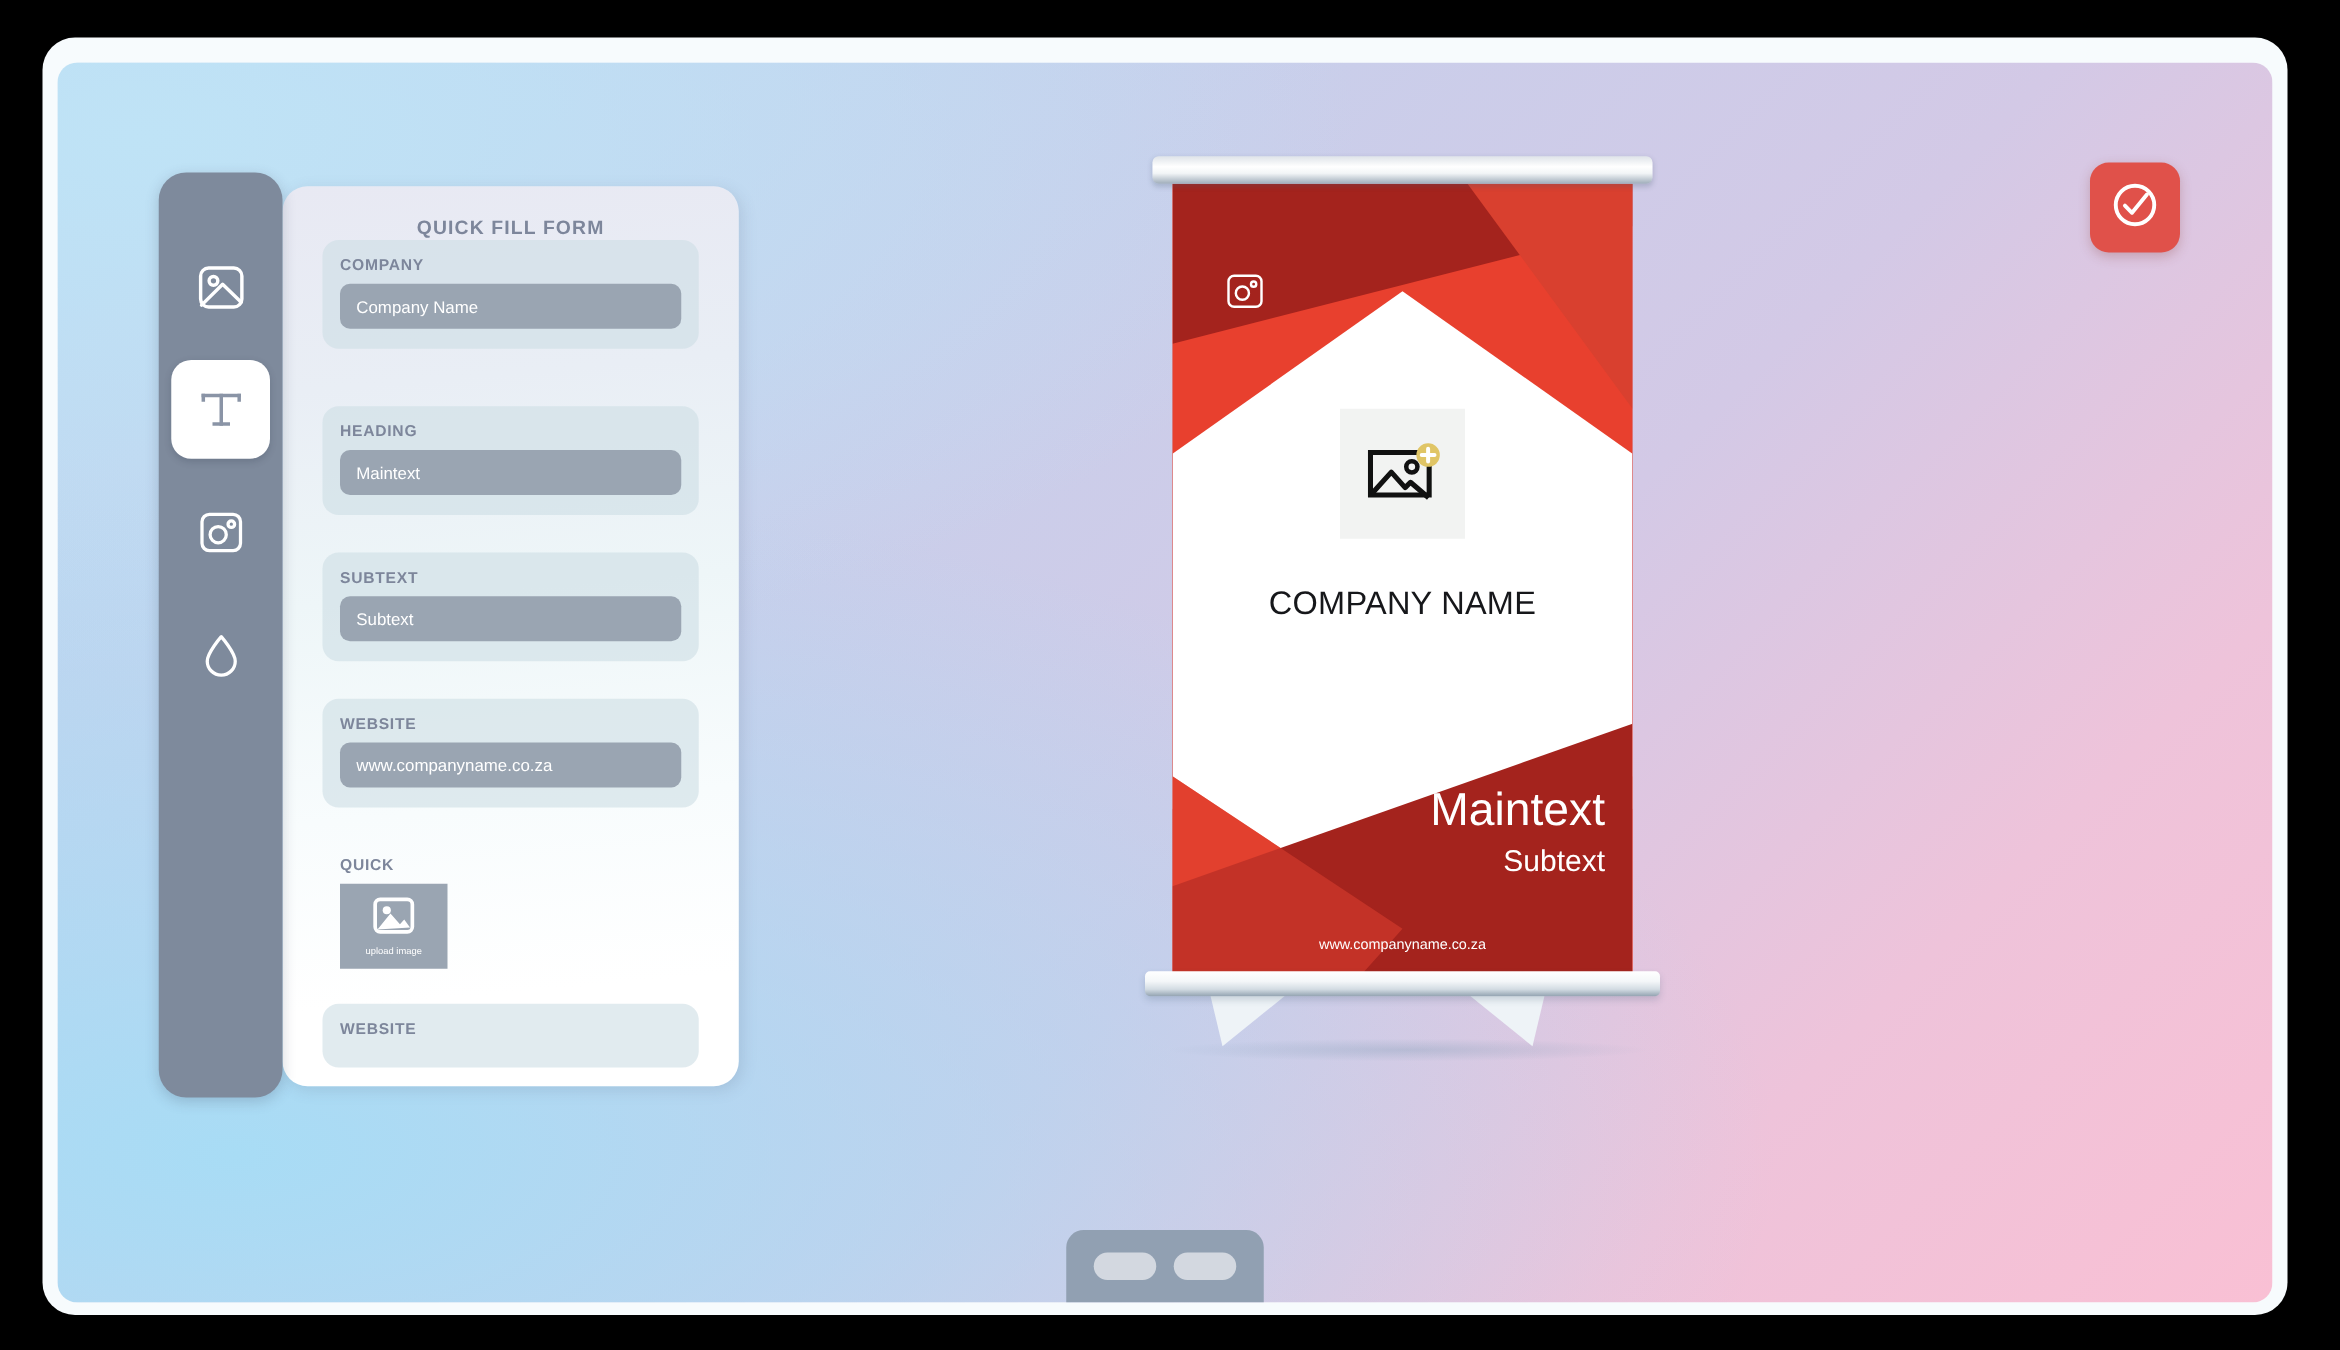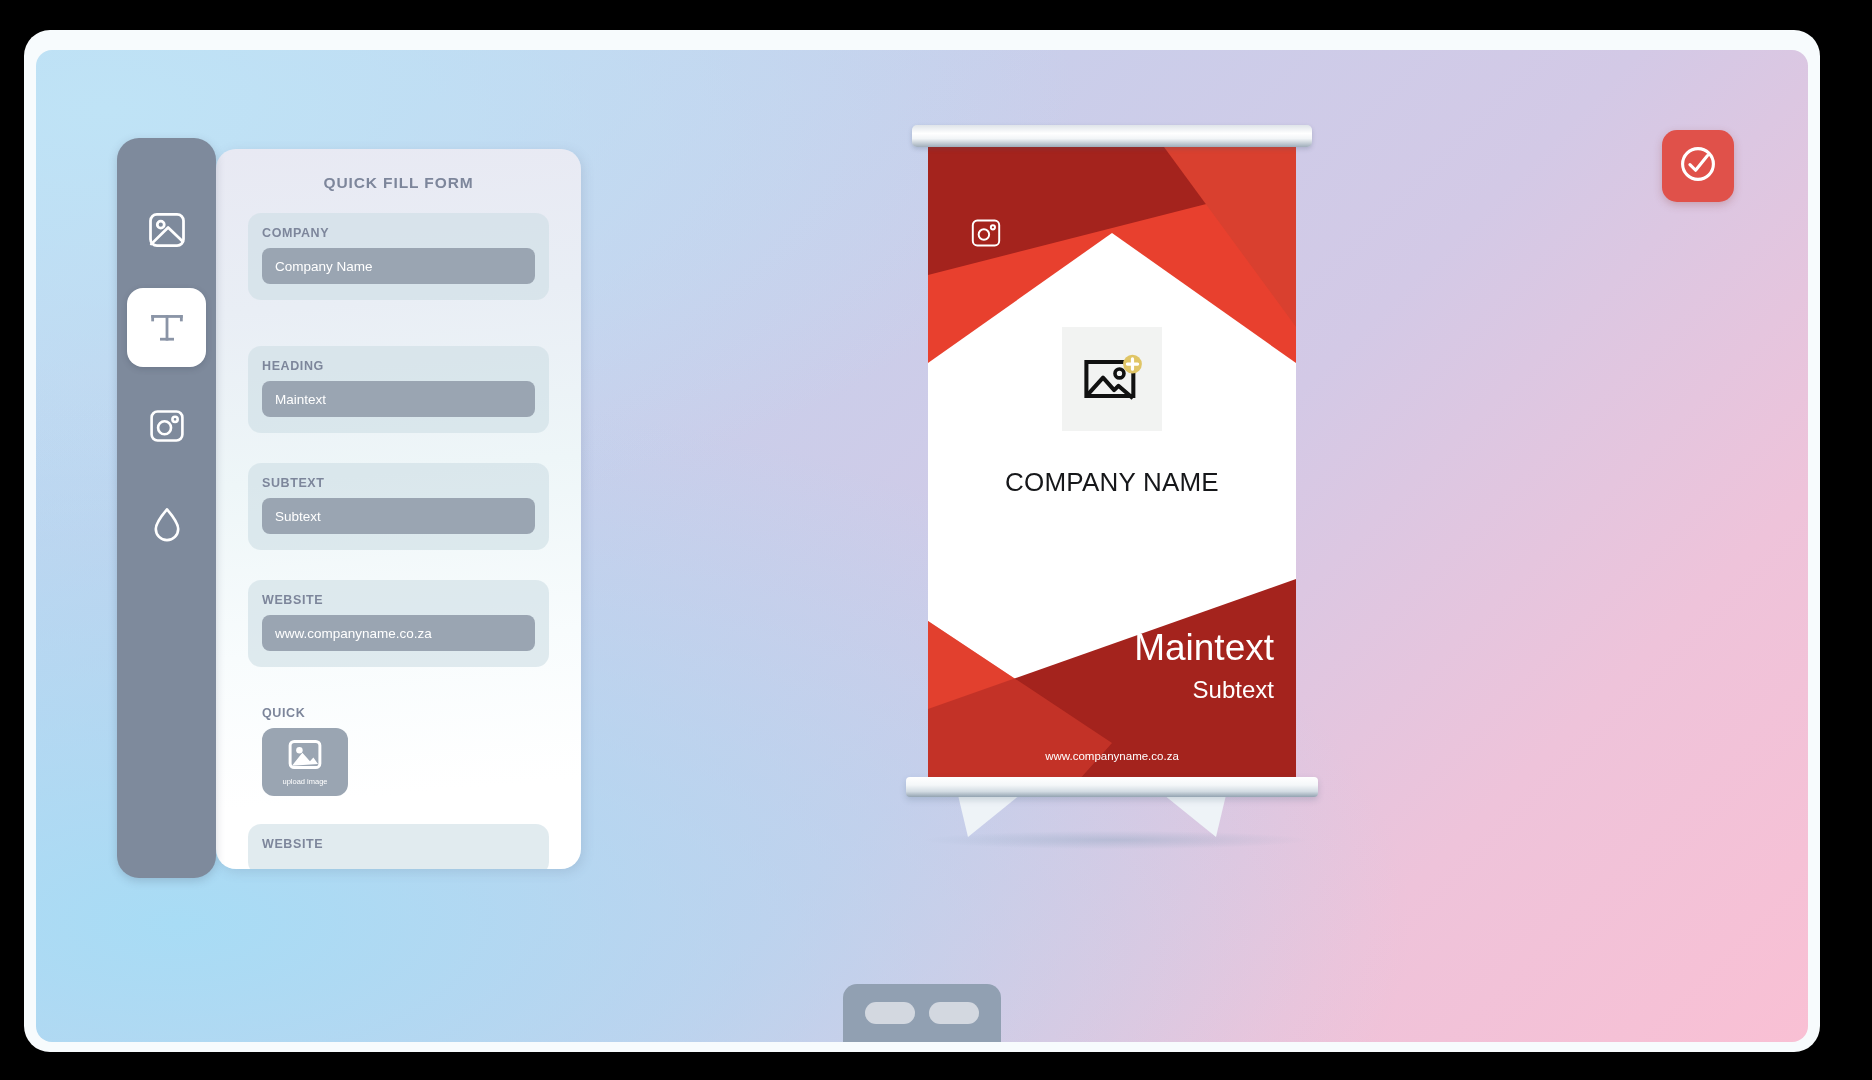--- a/index.html
+++ b/index.html
@@ -8,21 +8,21 @@
     width: 1872px;
     height: 1080px;
     background: #000000;
     font-family: "Liberation Sans", sans-serif;
     overflow: hidden;
   }
 
   
   #device-frame {
     position: absolute;
-    left: 24px;
+    left: 34px;
     top: 30px;
     width: 1796px;
     height: 1022px;
     background: #f7fbfd;
     border-radius: 26px;
     box-shadow: 0 6px 26px rgba(0,0,0,0.55);
   }
 
   
   #canvas {
@@ -118,21 +118,20 @@
 
   #logo-upload {
     width: 86px;
     height: 68px;
     background: #9aa5b2;
     display: flex;
     flex-direction: column;
     align-items: center;
     justify-content: center;
     cursor: pointer;
-    border-radius: 12px;
   }
   #logo-upload-caption { font-size: 7.5px; color: #ffffff; margin-top: 3px; }
 
   
   #banner-wrap { position: absolute; left: 870px; top: 75px; width: 420px; height: 740px; z-index: 3; }
 
   #banner-top-bar {
     position: absolute; left: 6px; top: 0; width: 400px; height: 22px;
     border-radius: 5px;
     background: linear-gradient(to bottom, #dfe4e9 0%, #ffffff 38%, #f2f5f7 62%, #9fadba 100%);
@@ -264,21 +263,21 @@
             <path d="M12 3.6 C12 3.6 5.6 11 5.6 14.8 A6.4 6.4 0 0 0 18.4 14.8 C18.4 11 12 3.6 12 3.6 Z"></path>
           </svg>
         </span>
       </div>
     </div>
 
     <div id="form-panel">
 
       <div id="form-title">QUICK FILL FORM</div>
 
-      <div class="field-group" style="margin-top:21px">
+      <div class="field-group" style="">
         <div class="field-label">COMPANY</div>
         <input class="field-input" type="text" value="Company Name" style="">
       </div>
 
       <div class="field-group" style="margin-top:46px">
         <div class="field-label">HEADING</div>
         <input class="field-input" type="text" value="Maintext" style="">
       </div>
 
       <div class="field-group" style="margin-top:30px">

